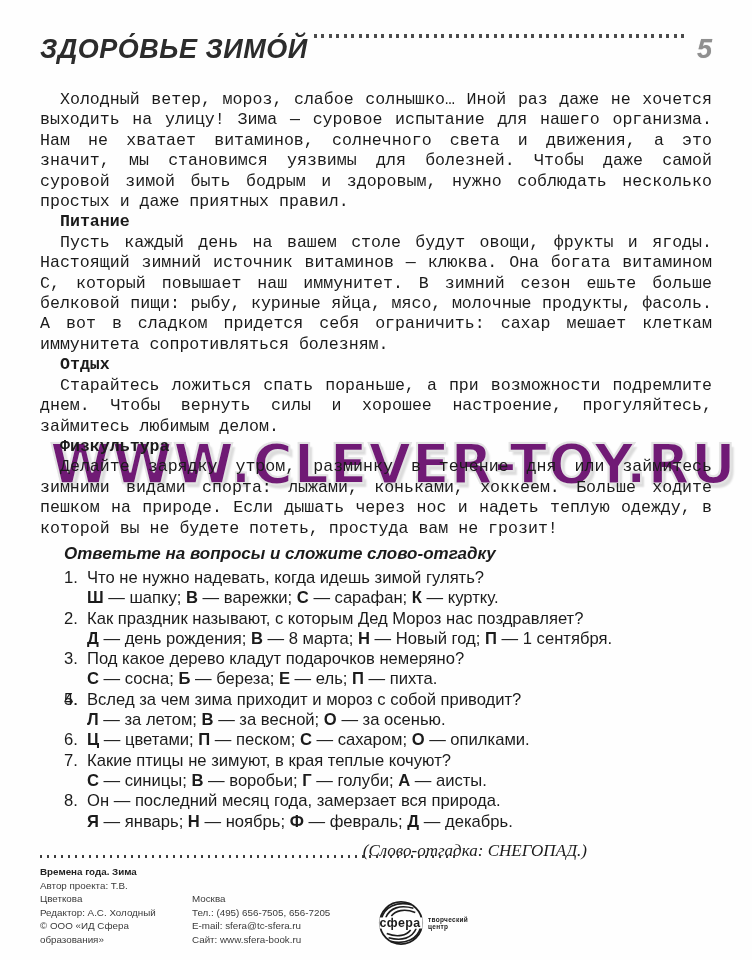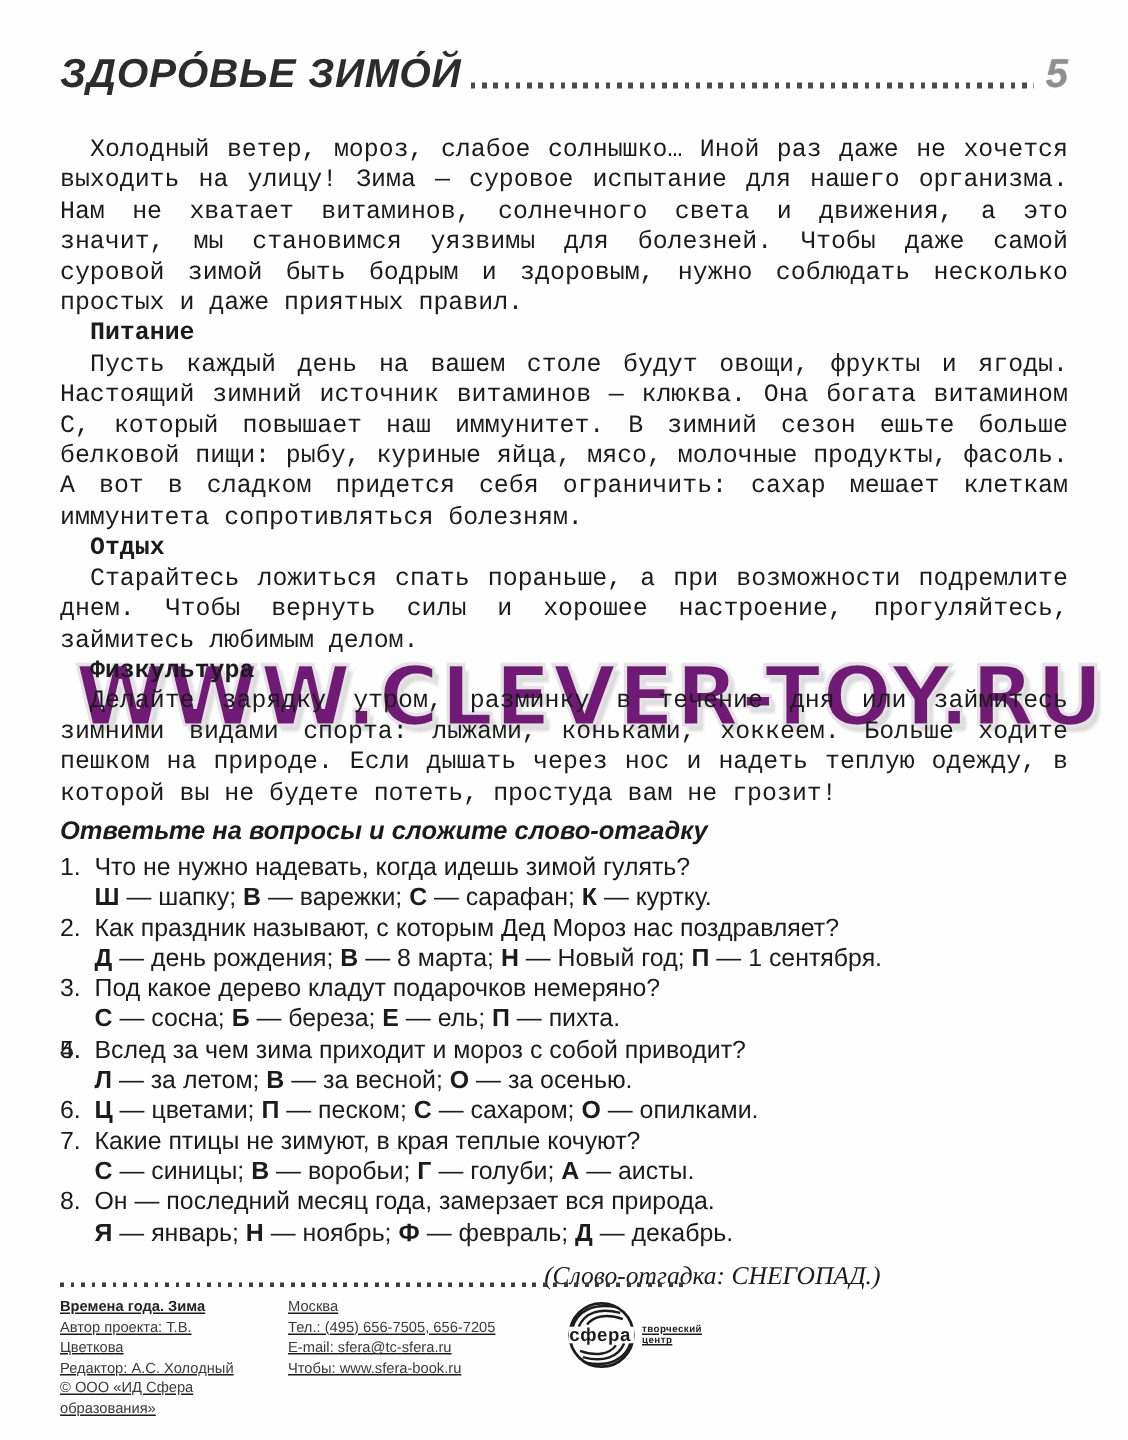--- a/index.html
+++ b/index.html
@@ -5,41 +5,41 @@
   * { margin:0; padding:0; box-sizing:border-box; }
   html,body { background:#ffffff; }
   .page {
     position:relative; width:752px; height:960px; margin:0 auto;
     background:#fefefe; overflow:hidden;
     font-family:"Liberation Sans", sans-serif; color:#1b1b1b;
   }
   .content { position:relative; z-index:2; padding:0 40px; }
 
   
-  .header { display:flex; align-items:flex-end; margin-top:34px; margin-bottom:26px; }
+  .header { display:flex; align-items:flex-start; margin-top:34px; margin-bottom:26px; }
   .title {
     font-style:italic; font-weight:bold; font-size:27px; line-height:30px;
     letter-spacing:.5px; color:#2c2c2c; white-space:nowrap;
   }
   .leader {
     flex:1; height:4px; margin:0 8px 5px 6px;
     background:repeating-linear-gradient(90deg,#4c4c4c 0 3px,transparent 3px 7.5px);
   }
   .pagenum {
     font-style:italic; font-weight:bold; font-size:27px; line-height:30px;
     color:#8f8f8f; text-shadow:0 0 1px #c9c9c9;
   }
 
   
   .bodytext { font-size:16.6px; line-height:20.4px;font-family:Liberation Mono, monospace; }
   .para { text-align:justify; text-indent:20px; }
   .subhead { font-weight:bold; padding-left:20px; }
 
   
-  .quiz { margin-top:4px; }
+  .quiz { margin-top:4px;margin-left:24px; }
   .instruction { font-weight:bold; font-style:italic; font-size:17px; line-height:22px; margin-bottom:3px; }
   .quiz-item { position:relative; padding-left:23px; font-size:16.6px; line-height:20.3px; }
   .q-num { position:absolute; left:0; top:0; }
   .a-line b { font-weight:bold; }
   .answer-reveal {
     font-style:italic; font-size:17px; line-height:20px;
     text-align:right; padding-right:125px; margin-top:9px;font-family:Liberation Serif, serif;
   }
 
   
@@ -50,21 +50,21 @@
     color:#701a75; -webkit-text-stroke:2px #e3e3e3;
     text-shadow:3px 4px 2px #dcdcdc, -1px -1px 1px #e8e8e8;
   }
 
   
   .footer { position:absolute; z-index:2; left:40px; top:855px; width:672px; }
   .f-dots {
     width:416px; height:3px; margin-bottom:7px;
     background:repeating-linear-gradient(90deg,#3d3d3d 0 2.4px,transparent 2.4px 7px);
   }
-  .f-row { display:flex; align-items:flex-start;text-decoration:underline; }
+  .f-row { display:flex; align-items:flex-end; }
   .f-col { font-size:9.8px; line-height:13.5px; color:#3a3a3a; }
   .f-col-1 { width:132px; }
   .f-col-2 { width:150px; margin-left:20px; }
   .f-series { font-weight:bold; color:#222; }
   .f-logo { display:flex; align-items:center; margin-left:36px; margin-top:2px; }
   .f-logo svg { display:block; }
   .logo-tagline { margin-left:4px; font-size:6.5px; line-height:7.5px; font-weight:bold; color:#222; letter-spacing:.3px; }
 </style>
 </head>
 <body>
@@ -150,21 +150,21 @@
       <div class="f-col f-col-1">
         <div class="f-series">Времена года. Зима</div>
         <div>Автор проекта: Т.В. Цветкова</div>
         <div>Редактор: А.С. Холодный</div>
         <div>© ООО «ИД Сфера образования»</div>
       </div>
       <div class="f-col f-col-2">
         <div>Москва</div>
         <div>Тел.: (495) 656-7505, 656-7205</div>
         <div>E-mail: sfera@tc-sfera.ru</div>
-        <div>Чтобы: www.sfera-book.ru</div>
+        <div>Сайт: www.sfera-book.ru</div>
       </div>
       <div class="f-logo">
         <svg width="46" height="46" viewBox="0 0 100 100">
           <circle cx="50" cy="50" r="46" fill="none" stroke="#1c1c1c" stroke-width="4"></circle>
           <path d="M7,42 C14,14 40,3 73,10" fill="none" stroke="#1c1c1c" stroke-width="3.5"></path>
           <path d="M17,38 C26,17 48,10 77,18" fill="none" stroke="#1c1c1c" stroke-width="3.5"></path>
           <path d="M29,35 C38,23 57,18 81,27" fill="none" stroke="#1c1c1c" stroke-width="3.5"></path>
           <path d="M93,58 C86,86 60,97 27,90" fill="none" stroke="#1c1c1c" stroke-width="3.5"></path>
           <path d="M83,62 C74,83 52,90 23,82" fill="none" stroke="#1c1c1c" stroke-width="3.5"></path>
           <path d="M71,65 C62,77 43,82 19,73" fill="none" stroke="#1c1c1c" stroke-width="3.5"></path>

